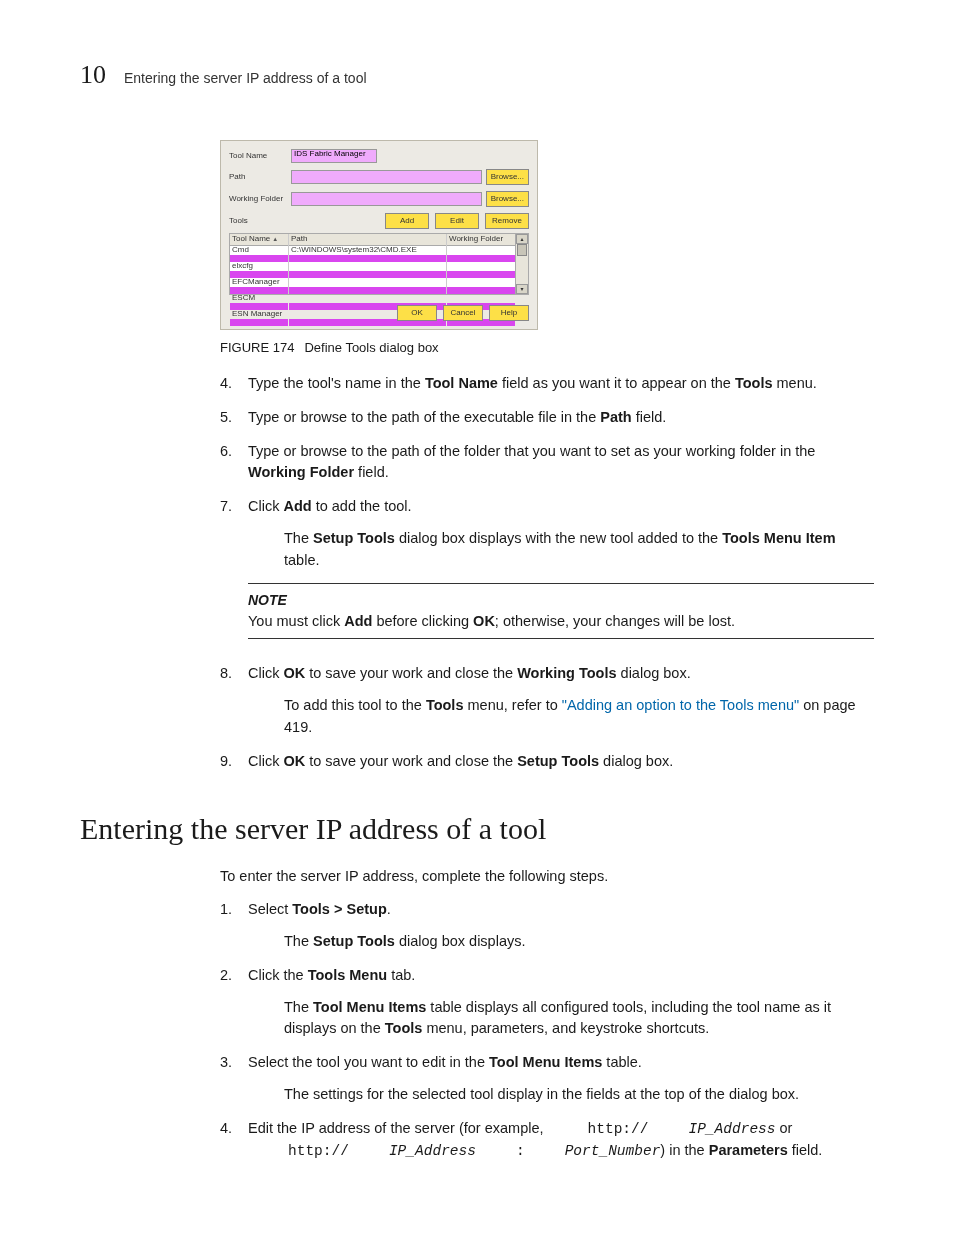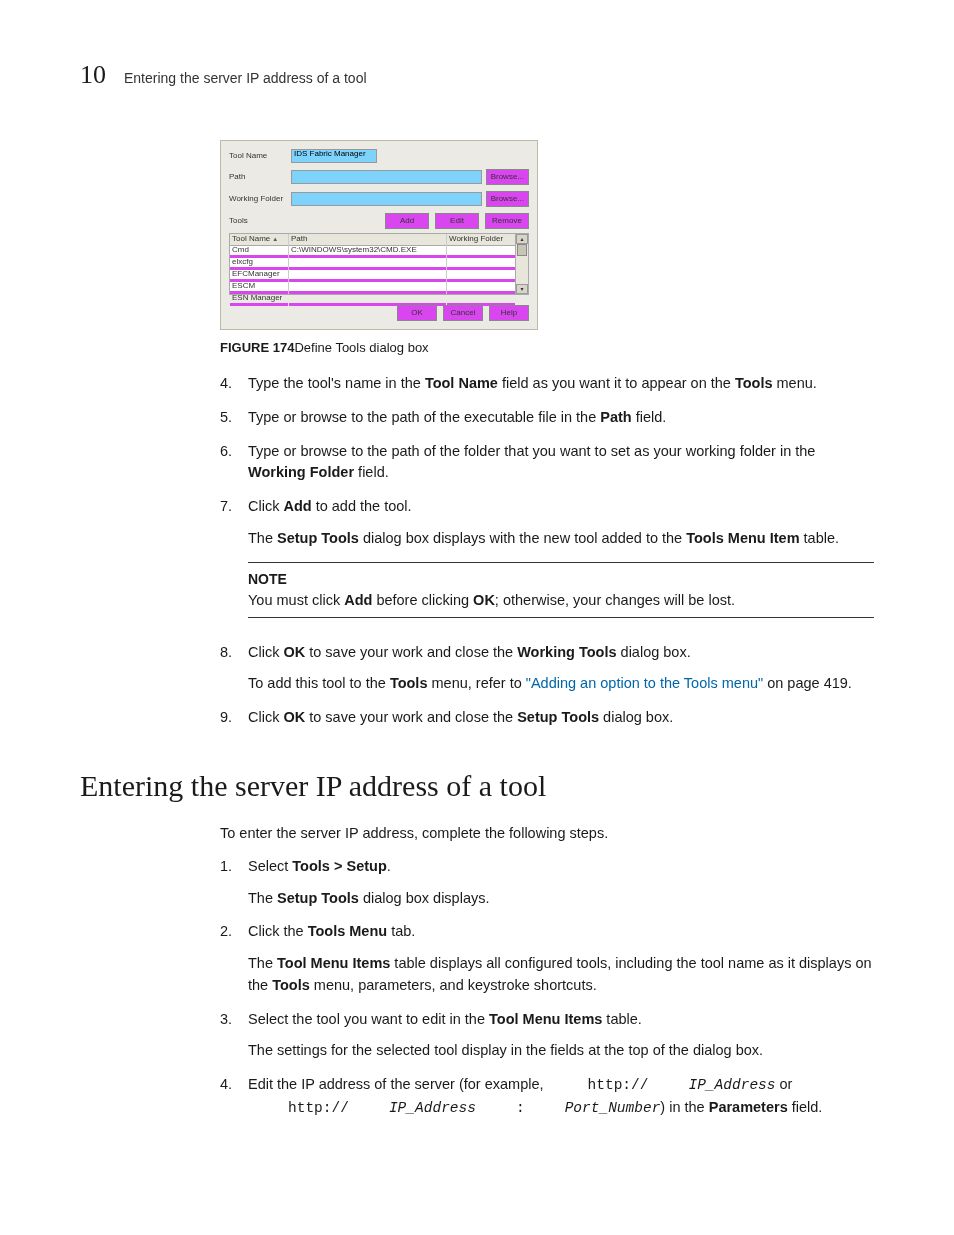--- a/index.html
+++ b/index.html
@@ -30,72 +30,72 @@
   .content {
     margin-left: 140px;
   }
   h1.section {
     font-family: Georgia, "Times New Roman", serif;
     font-weight: normal;
     font-size: 30px;
     margin: 40px 0 20px -140px;
   }
   .fig-caption { font-size: 13px; margin: 10px 0 18px 0; }
-  .fig-caption .fignum { font-weight: bold; }
+  .fig-caption .fignum { font-weight: normal; margin-right: 10px; }
   .body-p { font-size: 14.5px; line-height: 1.45; margin: 10px 0; }
   ol.steps { list-style: none; padding: 0; margin: 0; }
   ol.steps > li { display: flex; font-size: 14.5px; line-height: 1.5; margin: 12px 0; }
   ol.steps > li > .num { min-width: 28px; }
   ol.steps > li > .step-body { flex: 1; }
-  ol.steps .sub { margin-top: 10px; }
+  ol.steps .sub { margin-top: 10px; margin-left: 36px; }
   .bold { font-weight: bold; }
   .link { color: #0066aa; }
   .mono { font-family: "Courier New", monospace; padding-left: 40px; }
   .italic { font-style: italic; }
   .note-box {
     border-top: 1px solid #333;
     border-bottom: 1px solid #333;
     padding: 6px 0;
     margin: 12px 0;
   }
-  .note-box .note-head { font-weight: bold; font-size: 14px; }
+  .note-box .note-head { font-weight: bold; font-size: 14px; font-style: italic; }
   .note-box .note-body { font-size: 14.5px; line-height: 1.45; }
 
   
   .dialog {
     width: 300px;
     background: #eceae4;
     border: 1px solid #bdb9ab;
     padding: 8px;
     font-size: 8px;
     color: #333;
     line-height: 1.1;
     font-family: Tahoma, Arial, sans-serif;
   }
   .dlg-row { display: flex; align-items: center; margin-bottom: 6px; gap: 4px; }
   .dlg-label { width: 58px; }
   .dlg-input {
-    flex: 1; height: 12px; background: #7dd3fc; border: 1px solid #999;
+    flex: 1; height: 12px; background: #f0abfc; border: 1px solid #999;
     padding: 0 2px; font-size: 8px; color: #000;
   }
   .dlg-btn {
-    border: 1px solid #888; background: #d946ef; height: 14px;
+    border: 1px solid #888; background: #fde047; height: 14px;
     padding: 0 4px; font-size: 8px; display: inline-flex; align-items: center;
     cursor: default;
   }
   .dlg-btnrow { display: flex; justify-content: flex-end; gap: 6px; }
   .tools-row { display:flex; align-items:center; margin: 4px 0; }
   .dlg-table { display:flex; border:1px solid #aaa; background:#fff; height:60px; }
   .dlg-scroll { width:12px; background:#e8e5da; position:relative; border-left:1px solid #aaa; }
   .dlg-scroll .arrow { position:absolute; left:0; width:12px; height:10px; background:#d8d5c8; border:1px solid #999; box-sizing:border-box; font-size:6px; text-align:center; line-height:8px; color:#333;}
   .dlg-scroll .thumb { position:absolute; top:10px; left:1px; width:10px; height:12px; background:#c8c5b8; border:1px solid #888; box-sizing:border-box;}
   .dlg-cols { flex:1; display:flex; }
   .dlg-col { border-right:1px solid #ccc; }
   .dlg-th { background:#e8e5da; border-bottom:1px solid #aaa; padding:1px 2px; white-space:nowrap; display:flex; align-items:center; gap:2px;}
-  .dlg-td { padding:0 2px; border-bottom:3px solid #d946ef; height:9px; white-space:nowrap; overflow:hidden; }
+  .dlg-td { padding:0 2px; border-bottom:7px solid #d946ef; height:9px; white-space:nowrap; overflow:hidden; }
   .sort-tri { font-size:6px; color:#555; }
   .bottom-btns { display:flex; justify-content:flex-end; gap:6px; margin-top:10px; }
 </style>
 </head>
 <body>
 
 <div class="page">
   <div class="running-head">
     <span class="chap-num">10</span>
     <span class="chap-title">Entering the server IP address of a tool</span>

